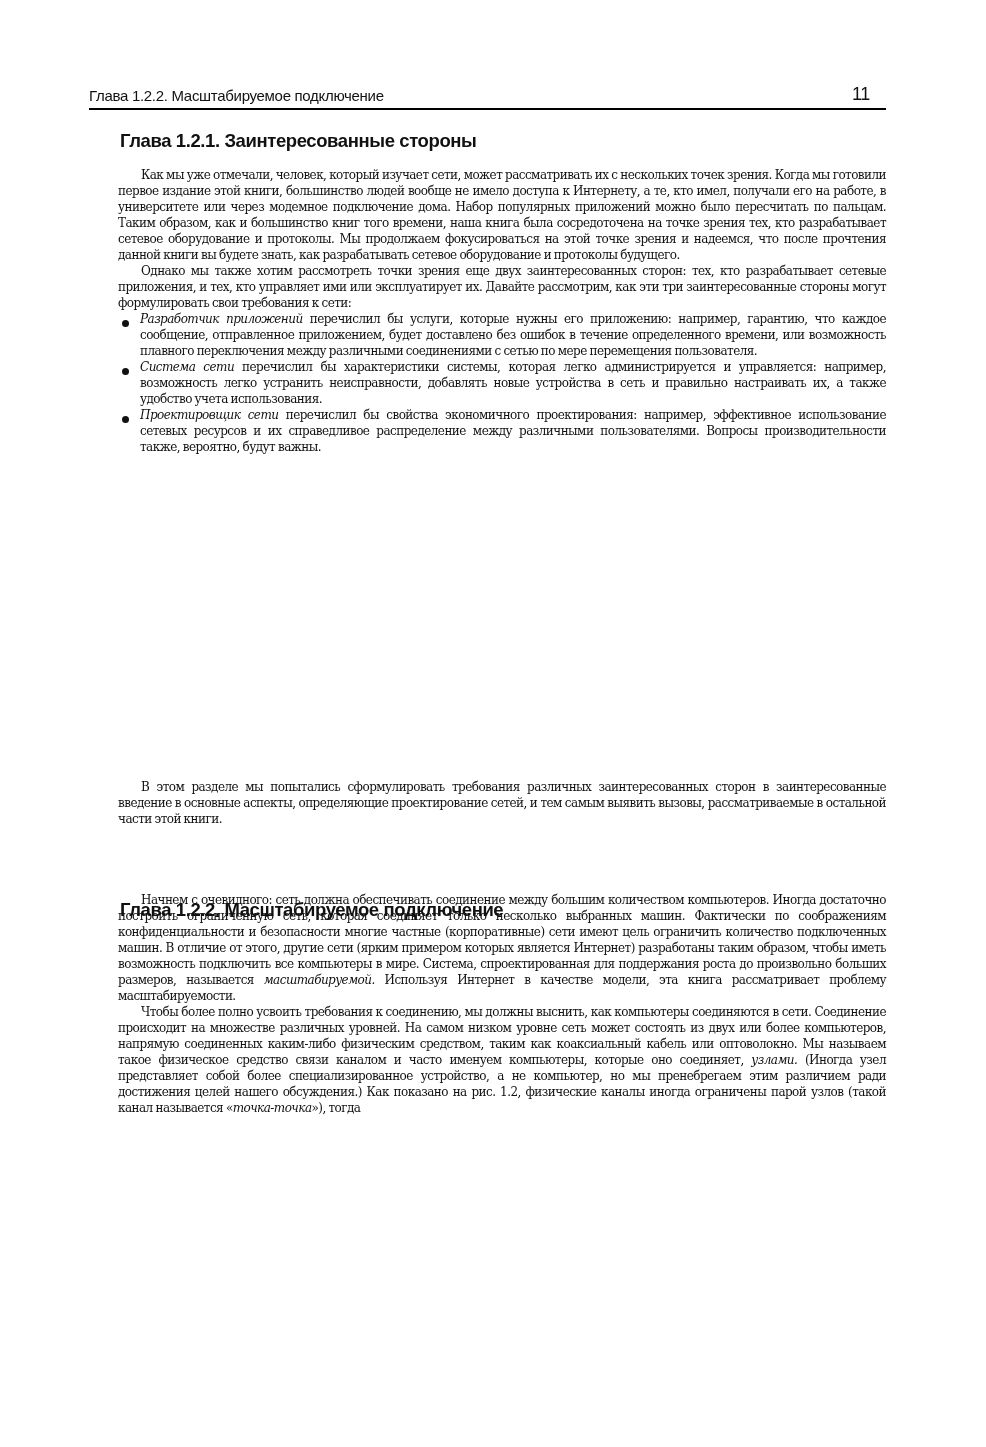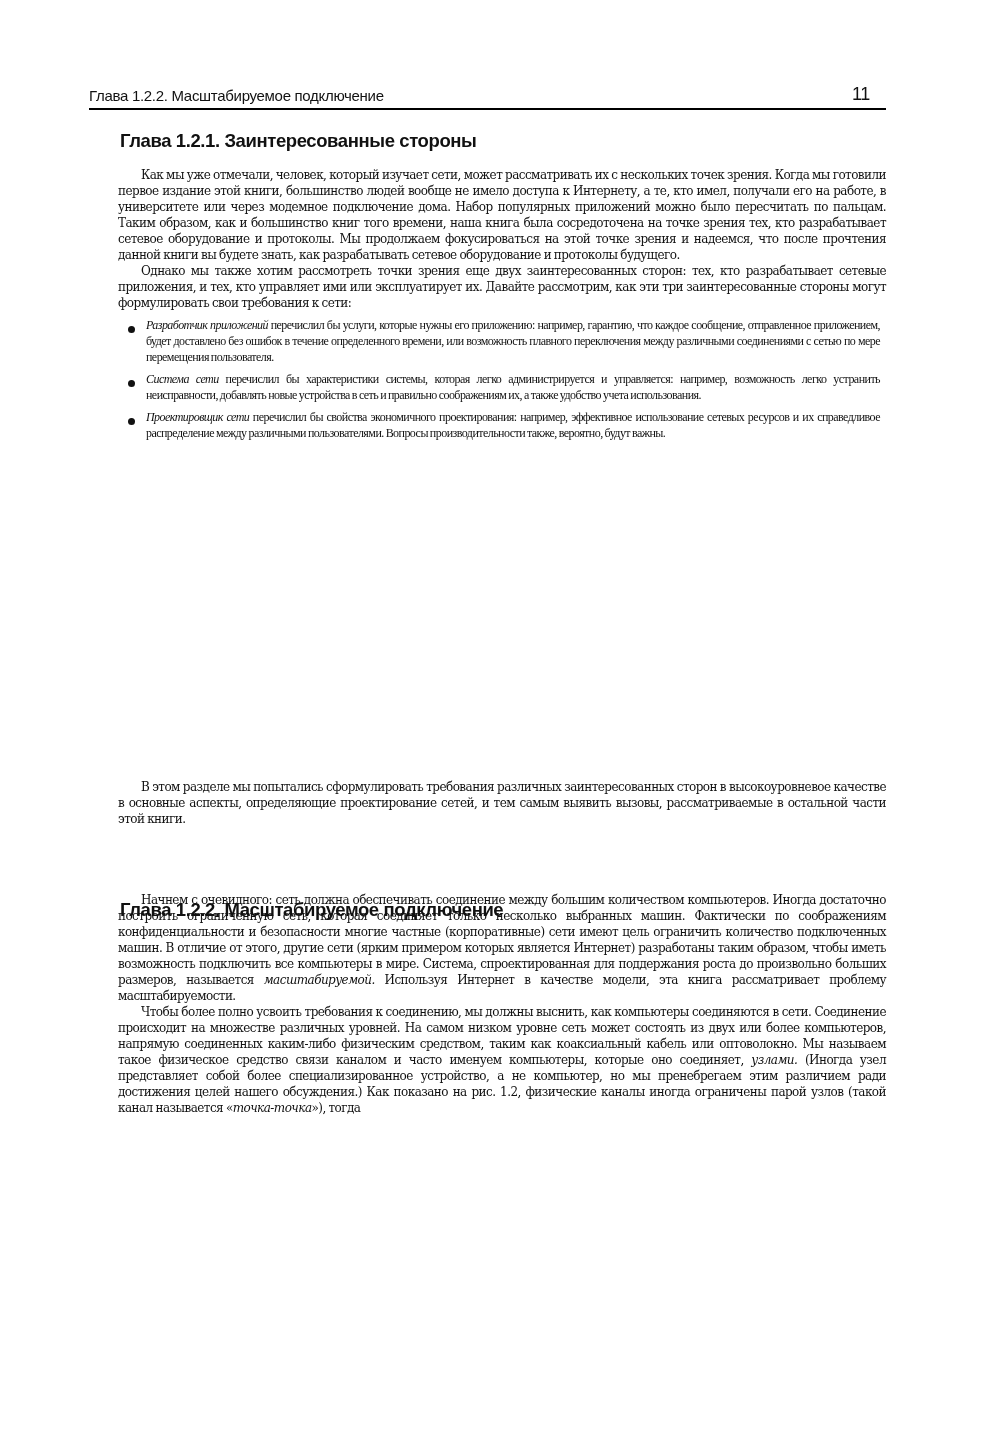--- a/index.html
+++ b/index.html
@@ -16,21 +16,21 @@
     position: absolute; left: 120px;
     font-family: "Liberation Sans", sans-serif; font-weight: bold; font-size: 18.5px; letter-spacing: -0.4px;
   }
   .text-block {
     position: absolute; left: 118px; width: 768px;
     font-family: "DejaVu Serif", serif; font-size: 12px; line-height: 16px;
     text-align: justify; letter-spacing: -0.55px; word-spacing: -0.5px;
   }
   .para { margin: 0; text-indent: 23px; }
   .bullets { list-style: none; margin: 0; padding: 0; }
-  .bullet { position: relative; padding-left: 22px; margin: 6px; font-family: Liberation Serif, serif; }
+  .bullet { position: relative; padding-left: 22px; margin: 0; }
   .bullet-dot { position: absolute; left: 4px; top: 9px; width: 7px; height: 7px; background: #111; border-radius: 50%; }
   em { font-style: italic; }
 </style>
 </head>
 <body>
 
 <div class="page">
 
   <div class="running-header">
     <span class="running-title">Глава 1.2.2. Масштабируемое подключение</span>
@@ -40,30 +40,30 @@
   <div class="section-heading" style="top:130px;">Глава 1.2.1. Заинтересованные стороны</div>
 
   <div class="text-block" style="top:167px;">
     <p class="para">Как мы уже отмечали, человек, который изучает сети, может рассматривать их с нескольких точек зрения. Когда мы готовили первое издание этой книги, большинство людей вообще не имело доступа к Интернету, а те, кто имел, получали его на работе, в университете или через модемное подключение дома. Набор популярных приложений можно было пересчитать по пальцам. Таким образом, как и большинство книг того времени, наша книга была сосредоточена на точке зрения тех, кто разрабатывает сетевое оборудование и протоколы. Мы продолжаем фокусироваться на этой точке зрения и надеемся, что после прочтения данной книги вы будете знать, как разрабатывать сетевое оборудование и протоколы будущего.</p>
     <p class="para">Однако мы также хотим рассмотреть точки зрения еще двух заинтересованных сторон: тех, кто разрабатывает сетевые приложения, и тех, кто управляет ими или эксплуатирует их. Давайте рассмотрим, как эти три заинтересованные стороны могут формулировать свои требования к сети:</p>
     <ul class="bullets">
       <li class="bullet">
         <span class="bullet-dot"></span><em>Разработчик приложений</em><span> перечислил бы услуги, которые нужны его приложению: например, гарантию, что каждое сообщение, отправленное приложением, будет доставлено без ошибок в течение определенного времени, или возможность плавного переключения между различными соединениями с сетью по мере перемещения пользователя.</span>
       </li>
       <li class="bullet">
-        <span class="bullet-dot"></span><em>Система сети</em><span> перечислил бы характеристики системы, которая легко администрируется и управляется: например, возможность легко устранить неисправности, добавлять новые устройства в сеть и правильно соображениям их, а также удобство учета использования.</span>
+        <span class="bullet-dot"></span><em>Система сети</em><span> перечислил бы характеристики системы, которая легко администрируется и управляется: например, возможность легко устранить неисправности, добавлять новые устройства в сеть и правильно настраивать их, а также удобство учета использования.</span>
       </li>
       <li class="bullet">
         <span class="bullet-dot"></span><em>Проектировщик сети</em><span> перечислил бы свойства экономичного проектирования: например, эффективное использование сетевых ресурсов и их справедливое распределение между различными пользователями. Вопросы производительности также, вероятно, будут важны.</span>
       </li>
     </ul>
   </div>
 
   <div class="text-block" style="top:779px;">
-    <p class="para">В этом разделе мы попытались сформулировать требования различных заинтересованных сторон в высокоуровневое качестве в основные аспекты, определяющие проектирование сетей, и тем самым выявить вызовы, рассматриваемые в остальной части этой книги.</p>
+    <p class="para">В этом разделе мы попытались сформулировать требования различных заинтересованных сторон в заинтересованные введение в основные аспекты, определяющие проектирование сетей, и тем самым выявить вызовы, рассматриваемые в остальной части этой книги.</p>
   </div>
 
   <div class="section-heading" style="top:899px;">Глава 1.2.2. Масштабируемое подключение</div>
 
   <div class="text-block" style="top:892px;">
     <p class="para"><span>Начнем с очевидного: сеть должна обеспечивать соединение между большим количеством компьютеров. Иногда достаточно построить ограниченную сеть, которая соединяет только несколько выбранных машин. Фактически по соображениям конфиденциальности и безопасности многие частные (корпоративные) сети имеют цель ограничить количество подключенных машин. В отличие от этого, другие сети (ярким примером которых является Интернет) разработаны таким образом, чтобы иметь возможность подключить все компьютеры в мире. Система, спроектированная для поддержания роста до произвольно больших размеров, называется </span><em>масштабируемой.</em><span> Используя Интернет в качестве модели, эта книга рассматривает проблему масштабируемости.</span></p>
     <p class="para"><span>Чтобы более полно усвоить требования к соединению, мы должны выснить, как компьютеры соединяются в сети. Соединение происходит на множестве различных уровней. На самом низком уровне сеть может состоять из двух или более компьютеров, напрямую соединенных каким-либо физическим средством, таким как коаксиальный кабель или оптоволокно. Мы называем такое физическое средство связи каналом и часто именуем компьютеры, которые оно соединяет, </span><em>узлами.</em><span> (Иногда узел представляет собой более специализированное устройство, а не компьютер, но мы пренебрегаем этим различием ради достижения целей нашего обсуждения.) Как показано на рис. 1.2, физические каналы иногда ограничены парой узлов (такой канал называется «</span><em>точка-точка</em><span>»), тогда</span></p>
   </div>
 
 </div>

